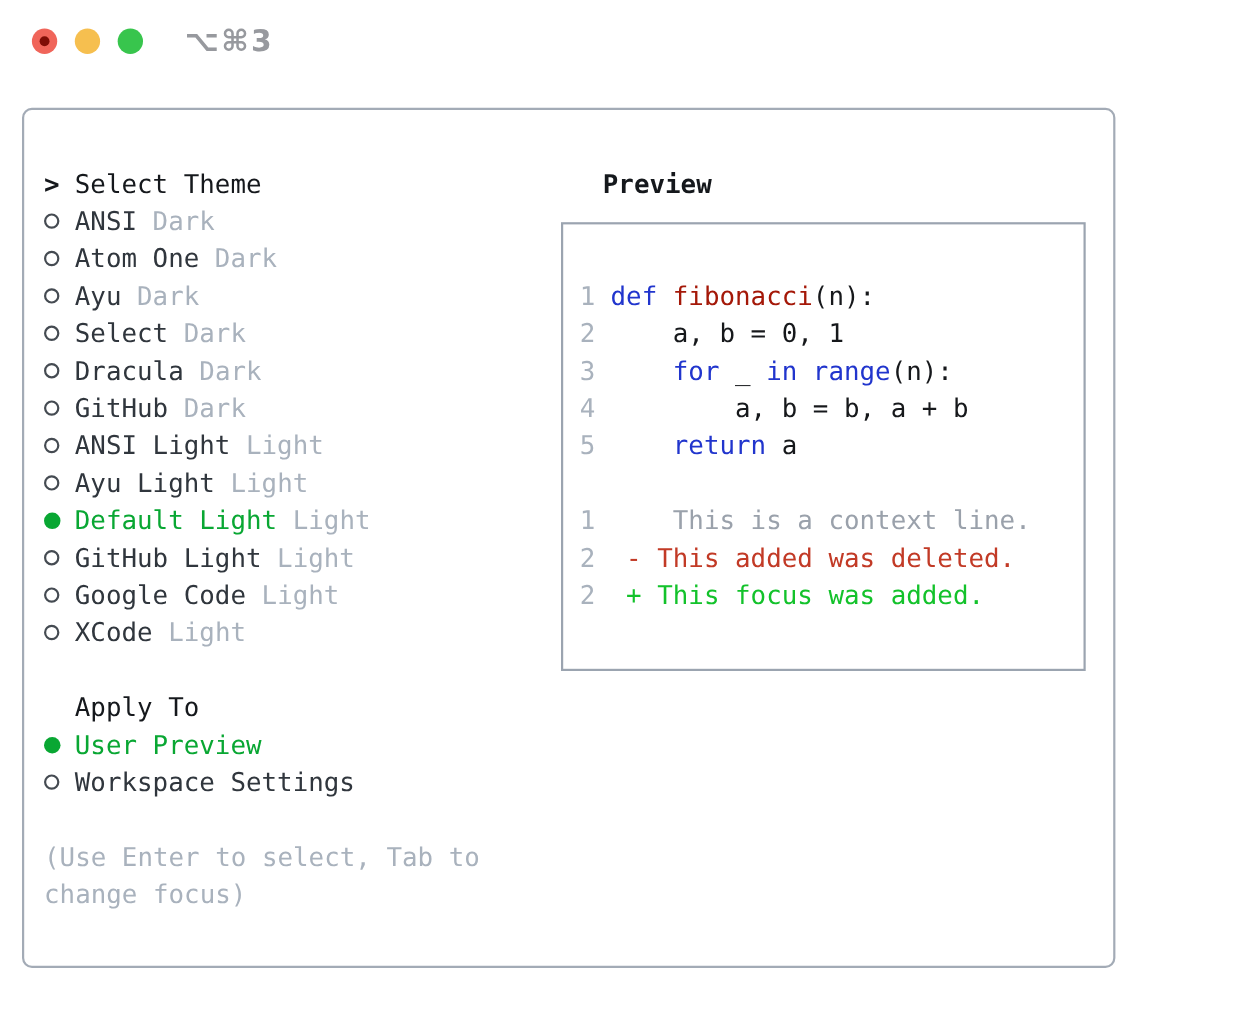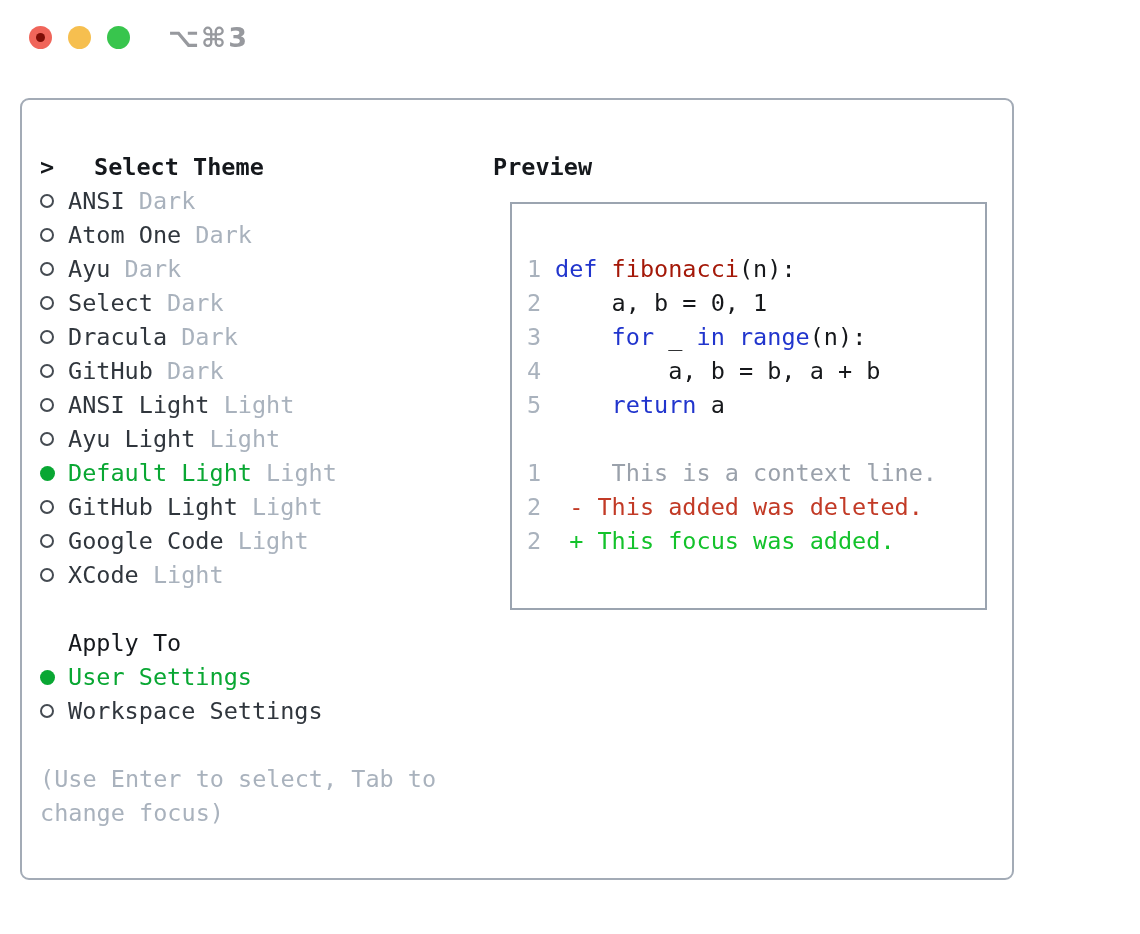--- a/index.html
+++ b/index.html
@@ -16,32 +16,32 @@
   .shortcut { position:absolute; left:168px; top:22px; font-family:"DejaVu Sans", sans-serif;
               font-size:27px; font-weight:bold; color:var(--shortcut-gray); letter-spacing:2px; }
 
   .frame { position:absolute; left:20px; top:98px; width:994px; height:782px;
            border:2px solid var(--border-gray); border-radius:9px; background:#fff; }
 
   .leftcol { position:absolute; left:18px; top:50px; width:440px;
              font-size:23.5px; color:var(--item-ink); }
   .row { height:34px; display:flex; align-items:center; white-space:pre; }
   .prompt { display:inline-block; width:28px; font-weight:bold; color:var(--ink); }
-  .ltitle { font-weight:bold; color:var(--ink);margin-left:26px; }
+  .ltitle { font-weight:normal; color:var(--ink); }
   .radio { flex:none; width:14px; height:14px; border-radius:50%;
            border:2px solid #454b52; margin-right:14px; background:transparent; }
   .radio.on { border:none; width:15px; height:15px; background:var(--accent-green); margin-right:13px; }
   .option .oname { color:var(--item-ink); }
   .option.selected .oname { color:var(--accent-green); }
   .variant { color:var(--muted-gray); }
   .subhead { padding-left:28px; color:var(--ink); }
   .hint { color:var(--muted-gray); }
   .spacer { height:34px; }
 
-  .ptitle { position:absolute; left:471px; top:50px; height:34px; display:flex; align-items:center;
+  .ptitle { position:absolute; left:526px; top:50px; height:34px; display:flex; align-items:center;
             font-size:23.5px; font-weight:bold; color:var(--ink); }
   .pbox { position:absolute; left:488px; top:102px; width:477px; height:408px;
           border:2px solid #9ba4b0; background:#fff; overflow:hidden; }
   .pcode { position:absolute; left:15px; top:48px; right:4px; font-size:23.5px; }
   .pline { height:34px; display:flex; align-items:center; white-space:pre; }
   .ln { flex:none; display:inline-block; width:28px; color:var(--muted-gray); }
   .seg-pl  { color:var(--code-ink); }
   .seg-kw  { color:var(--keyword-blue); }
   .seg-fn  { color:var(--function-red); }
   .seg-ctx { color:var(--context-gray); }
@@ -74,21 +74,21 @@
         <div class="row option"><span class="radio"></span><span class="oname">ANSI Light</span><span class="variant"> Light</span></div>
         <div class="row option"><span class="radio"></span><span class="oname">Ayu Light</span><span class="variant"> Light</span></div>
         <div class="row option selected"><span class="radio on"></span><span class="oname">Default Light</span><span class="variant"> Light</span></div>
         <div class="row option"><span class="radio"></span><span class="oname">GitHub Light</span><span class="variant"> Light</span></div>
         <div class="row option"><span class="radio"></span><span class="oname">Google Code</span><span class="variant"> Light</span></div>
         <div class="row option"><span class="radio"></span><span class="oname">XCode</span><span class="variant"> Light</span></div>
       </div>
     <div class="spacer"></div>
     <div class="row subhead">Apply To</div>
     <div>
-        <div class="row option selected"><span class="radio on"></span><span class="oname">User Settings</span></div>
+        <div class="row option selected"><span class="radio on"></span><span class="oname">User Preview</span></div>
         <div class="row option"><span class="radio"></span><span class="oname">Workspace Settings</span></div>
       </div>
     <div class="spacer"></div>
     <div class="row hint">(Use Enter to select, Tab to</div>
     <div class="row hint">change focus)</div>
   </div>
 
   <div class="ptitle">Preview</div>
   <div class="pbox">
     <div class="pcode">

